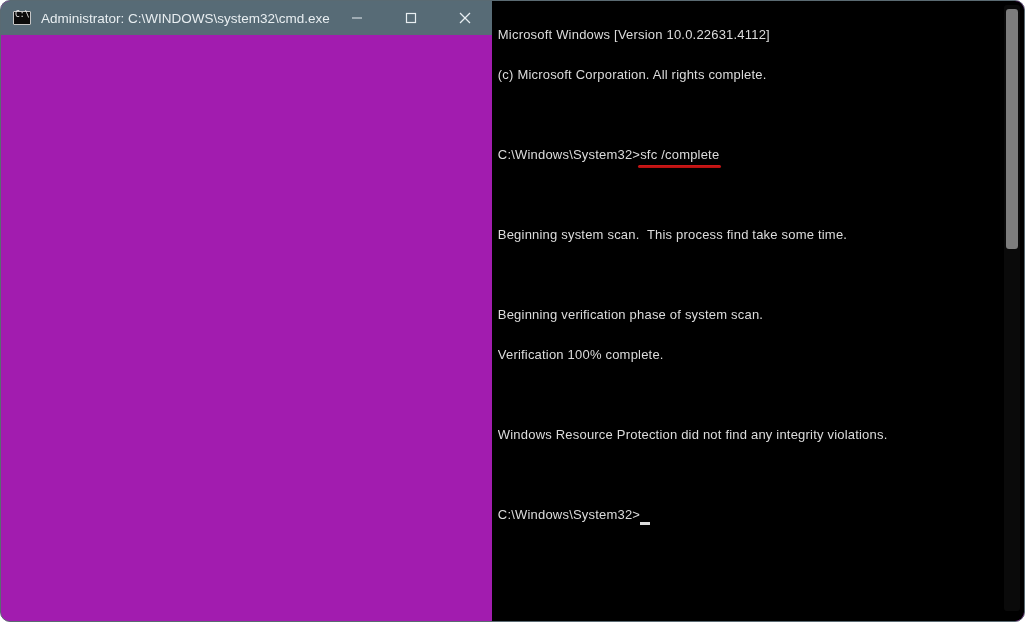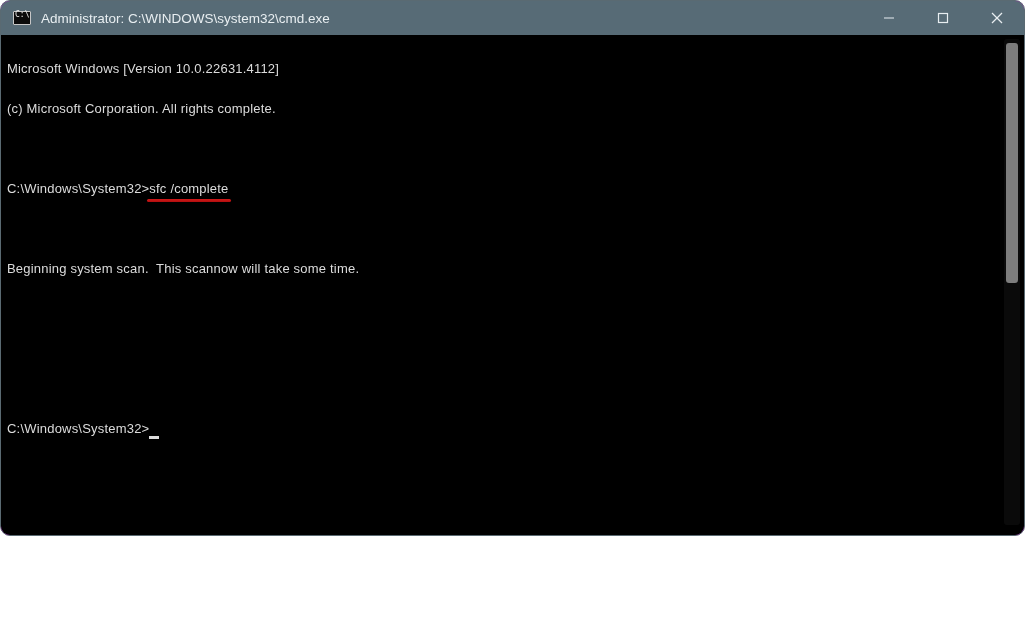--- a/index.html
+++ b/index.html
@@ -1,24 +1,24 @@
 <!DOCTYPE html>
 <html><head>
   <meta charset="utf-8">
   <style>
     * { box-sizing: border-box; margin: 0; padding: 0; }
     html, body { width: 1025px; height: 622px; overflow: hidden; font-family: "Segoe UI", Arial, sans-serif; }
     .window {
-      width: 1025px; height: 536px;
+      width: 1025px; height: 622px;
       background: #a21caf;
       border: 1px solid #5a6a72;
       border-radius: 10px;
       overflow: hidden;
       position: relative;
-      display: flex; flex-direction: column;
+      display: flex; flex-direction: row;
     }
     .titlebar {
       height: 34px;
       background: #576b76;
       display: flex; align-items: center;
       color: #e8eef1;
       font-size: 13.5px;
       user-select: none;
     }
     .title-icon {
@@ -123,23 +123,26 @@
     </div>
   </div>
 
   <div class="body-area">
     <div class="terminal">
 <div class="line">Microsoft Windows [Version 10.0.22631.4112]</div>
 <div class="line">(c) Microsoft Corporation. All rights complete.</div>
 <div class="line"> </div>
 <div class="line"><span>C:\Windows\System32&gt;</span><span class="underline">sfc /complete</span></div>
 <div class="line"> </div>
-<div class="line">Beginning system scan.  This scannow will take some time.</div>
+<div class="line">Beginning system scan.  This process find take some time.</div>
 <div class="line"> </div>
+<div class="line">Beginning verification phase of system scan.</div>
+<div class="line">Verification 100% complete.</div>
 <div class="line"> </div>
+<div class="line">Windows Resource Protection did not find any integrity violations.</div>
 <div class="line"> </div>
 <div class="line"><span>C:\Windows\System32&gt;</span><span class="cursor"></span></div>
     </div>
     <div class="scrollbar">
       <div class="thumb"></div>
     </div>
   </div>
 </div>
 
 </body></html>

